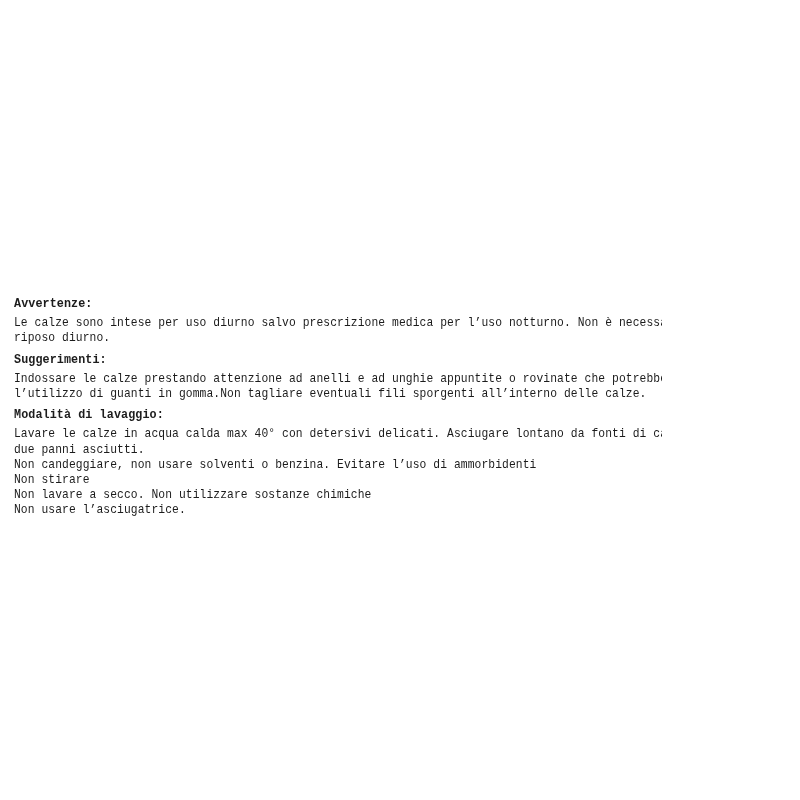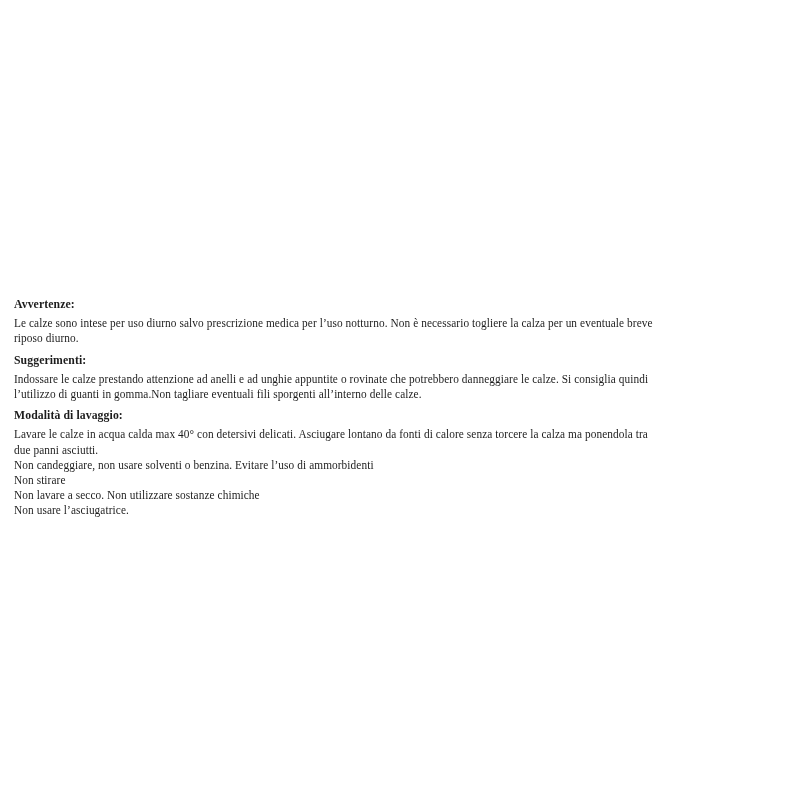--- a/index.html
+++ b/index.html
@@ -6,21 +6,21 @@
     margin: 0;
     padding: 0;
     background: #ffffff;
   }
   .page {
     position: relative;
     width: 662px;
     height: 800px;
     background: #ffffff;
     overflow: hidden;
-    font-family: Liberation Serif, serif;
+    font-family: Liberation Mono, monospace;
   }
   .care-instructions {
     position: absolute;
     left: 14px;
     top: 296px;
     width: 920px;
     transform: scaleX(0.87);
     transform-origin: left top;
     color: #1c1c1c;
   }

